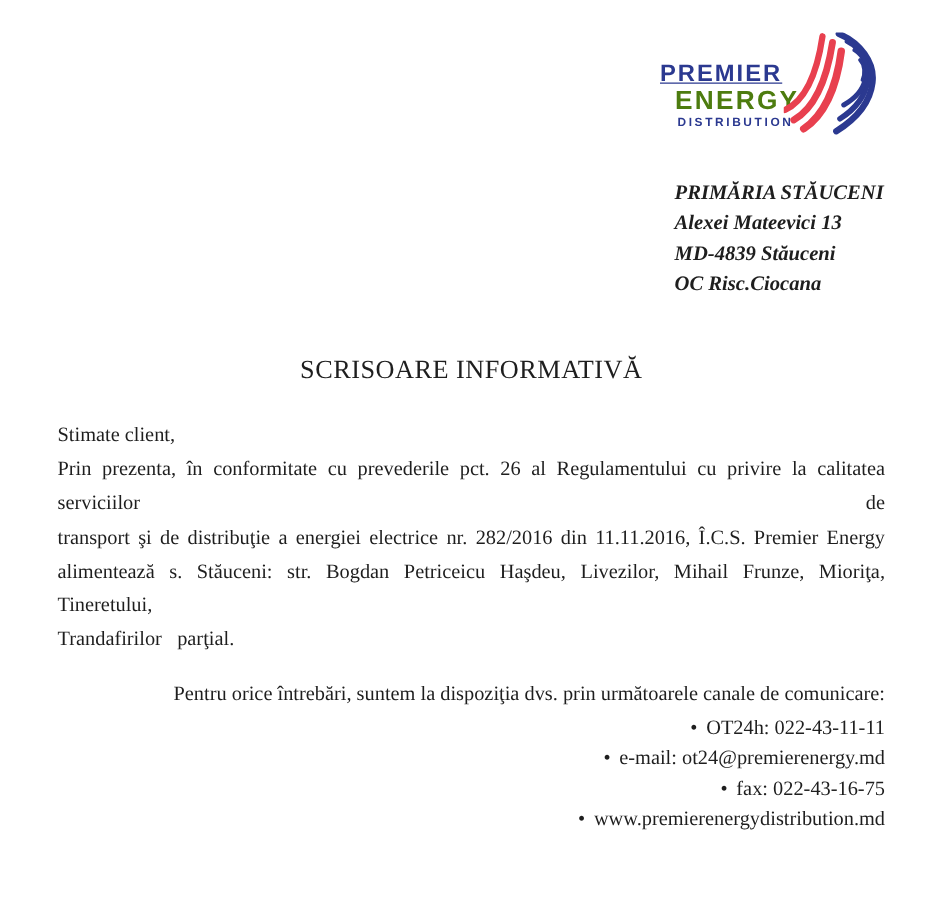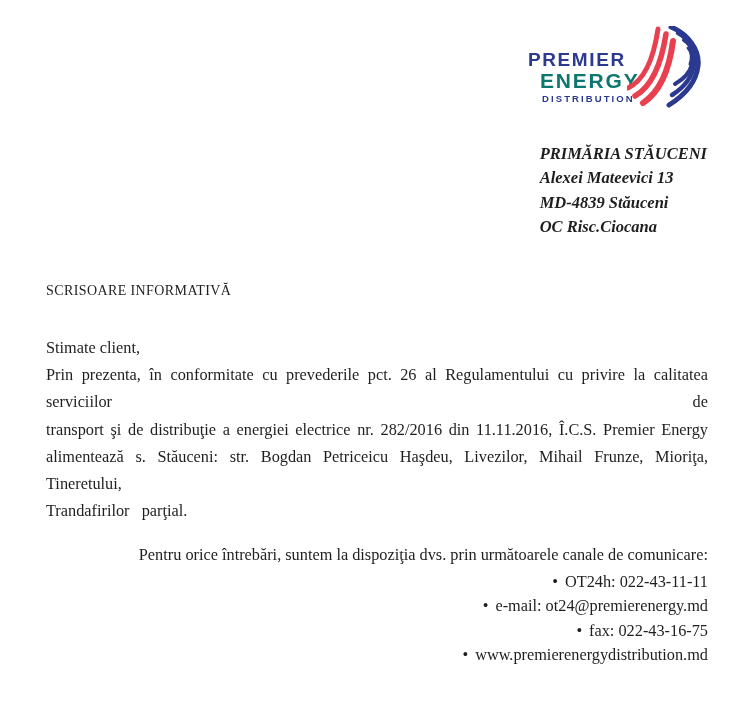--- a/index.html
+++ b/index.html
@@ -8,39 +8,39 @@
     width:750px; height:726px;
     background:#ffffff;
     font-family:"Liberation Serif","DejaVu Serif",serif;
     color:#1e1e1e;
     overflow:hidden;
   }
 
   
   .logo { position:absolute; top:26px; left:528px; width:182px; height:82px; }
   .logo-text { position:absolute; top:24px; left:0; font-family:"Liberation Sans","DejaVu Sans",sans-serif; font-weight:bold; line-height:1; }
-  .logo-premier      { font-size:19px; letter-spacing:1.6px; color:#2b3990; }
-  .logo-energy       { font-size:21px; letter-spacing:1.8px; color:#0f766e; margin-left:12px; margin-top:1px; }
+  .logo-premier      { font-size:19px; letter-spacing:1.6px; color:#2b3990;text-decoration:underline; }
+  .logo-energy       { font-size:21px; letter-spacing:1.8px; color:#4d7c0f; margin-left:12px; margin-top:1px; }
   .logo-distribution { font-size:9.5px; letter-spacing:2.1px; color:#2b3990; margin-left:14px; margin-top:3px; }
   .logo-swoosh { position:absolute; top:0; left:99px; width:83px; height:82px; }
   .logo-swoosh svg { display:block; }
 
   
   .recipient {
     position:absolute; top:142px; right:43px;
     text-align:left;
     font-weight:bold; font-style:italic;
     font-size:16.5px; line-height:24.4px;
     white-space:nowrap;
   }
 
   
   .letter-title {
     position:absolute; top:283px; left:46px; width:662px;
-    font-size:14px; letter-spacing:0.4px;
+    text-align:center; font-size:21px; letter-spacing:0.4px;
   }
 
   
   .body-block {
     position:absolute; top:334px; left:46px; width:662px;
     font-size:16.3px; line-height:27.2px;
   }
   .jline { text-align:justify; text-align-last:justify; text-justify:inter-word; }
   .pline { white-space:pre-wrap; }
 

